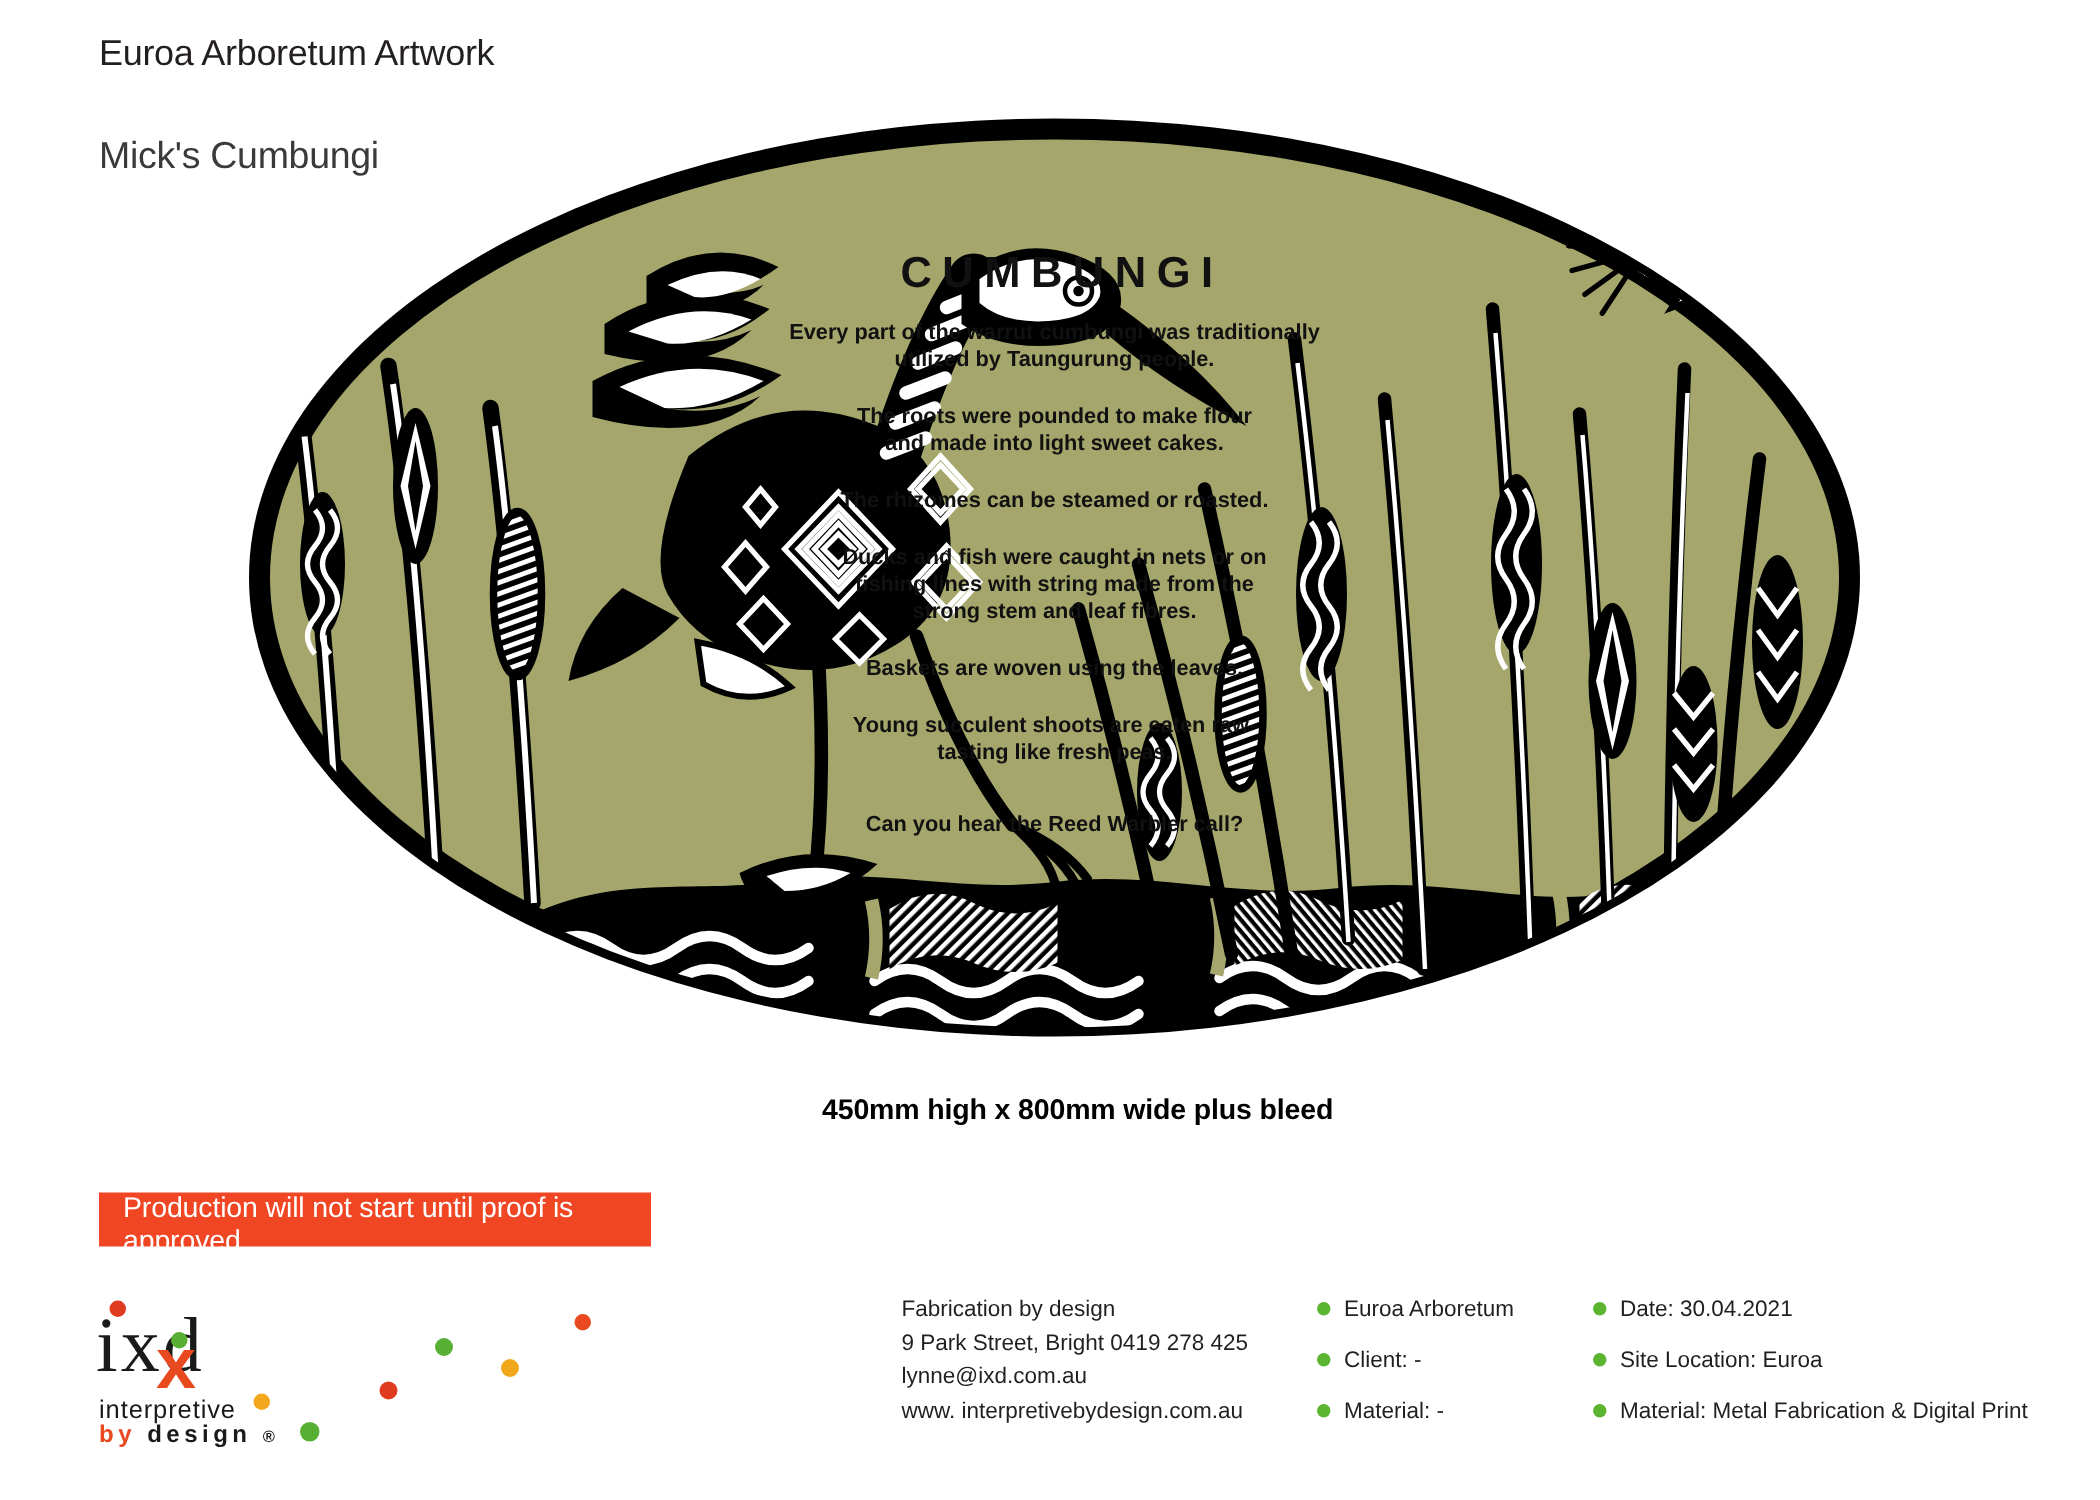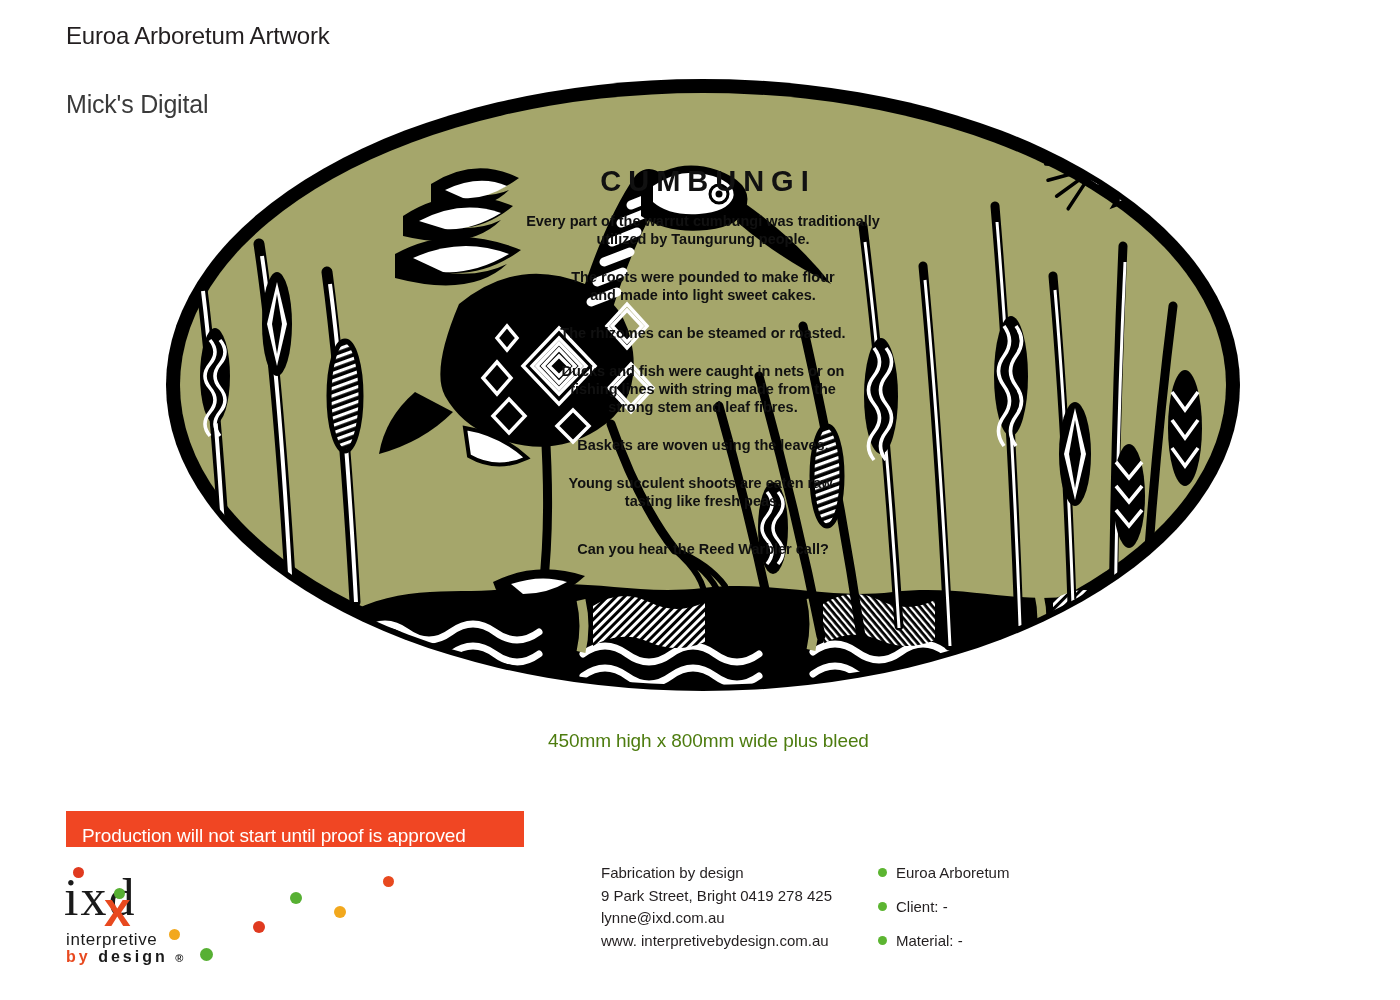--- a/index.html
+++ b/index.html
@@ -26,30 +26,30 @@
   
   .artwork-wrap {
     position: absolute; left: 163px; top: 76px;
     width: 1080px; height: 618px;
   }
   .artwork-svg { display:block; width:100%; height:100%; }
 
   
   .spec-line {
     position: absolute; left: 548px; top: 730px;
-    font-size: 19px; font-weight: 400; color: #4d7c0f;
+    font-size: 19px; font-weight: 700; color: #000000;
     letter-spacing: -0.1px;
   }
 
   
   .warning-banner {
     position: absolute; left: 66px; top: 795px;
-    width: 458px; height: 36px;
+    width: 368px; height: 36px;
     background: #f04623;
-    display: flex; align-items: flex-end; margin-top: 16px;
+    display: flex; align-items: flex-start;
   }
   .warning-banner span {
     color: #ffffff; font-size: 19px; font-weight: 500;
     padding-left: 16px; letter-spacing: -0.1px;
   }
 
   
   .logo {
     position: absolute; left: 62px; top: 858px;
     width: 180px; height: 105px;
@@ -97,21 +97,21 @@
     width: 9px; height: 9px; border-radius: 50%;
     background: #5cb531; margin-right: 9px; flex: 0 0 auto;
   }
 </style>
 </head>
 <body>
 
 <div class="page">
 
   <div class="doc-title">Euroa Arboretum Artwork</div>
-  <div class="doc-subtitle">Mick's Digital</div>
+  <div class="doc-subtitle">Mick's Cumbungi</div>
 
   <div class="artwork-wrap">
     <svg class="artwork-svg" viewBox="0 0 1080 618" xmlns="http://www.w3.org/2000/svg">
       <defs>
         <clipPath id="ovalClip">
           <ellipse cx="540" cy="309" rx="531" ry="300"></ellipse>
         </clipPath>
         <pattern id="hatchA" width="6" height="6" patternUnits="userSpaceOnUse" patternTransform="rotate(45)">
           <rect width="6" height="6" fill="#000"></rect>
           <rect width="3" height="6" fill="#fff"></rect>
@@ -404,20 +404,34 @@
     <div class="footer-item">
       <span class="bullet" style="background: rgb(92, 181, 49);"></span>
       <span>Client: -</span>
     </div>
     <div class="footer-item">
       <span class="bullet" style="background: rgb(92, 181, 49);"></span>
       <span>Material: -</span>
     </div>
   </div>
 
+  <div class="footer-col col-c">
+    <div class="footer-item">
+      <span class="bullet" style="background: rgb(92, 181, 49);"></span>
+      <span>Date: 30.04.2021</span>
+    </div>
+    <div class="footer-item">
+      <span class="bullet" style="background: rgb(92, 181, 49);"></span>
+      <span>Site Location: Euroa</span>
+    </div>
+    <div class="footer-item">
+      <span class="bullet" style="background: rgb(92, 181, 49);"></span>
+      <span>Material: Metal Fabrication &amp; Digital Print</span>
+    </div>
+  </div>
 
   <div id="scatter-layer">
       <span class="scatter-dot" style="left: 200px; top: 948px; width: 13px; height: 13px; background: rgb(87, 176, 51);"></span>
       <span class="scatter-dot" style="left: 253px; top: 921px; width: 12px; height: 12px; background: rgb(224, 58, 31);"></span>
       <span class="scatter-dot" style="left: 290px; top: 892px; width: 12px; height: 12px; background: rgb(87, 176, 51);"></span>
       <span class="scatter-dot" style="left: 334px; top: 906px; width: 12px; height: 12px; background: rgb(242, 168, 29);"></span>
       <span class="scatter-dot" style="left: 383px; top: 876px; width: 11px; height: 11px; background: rgb(232, 73, 31);"></span>
     </div>
 
 </div>

